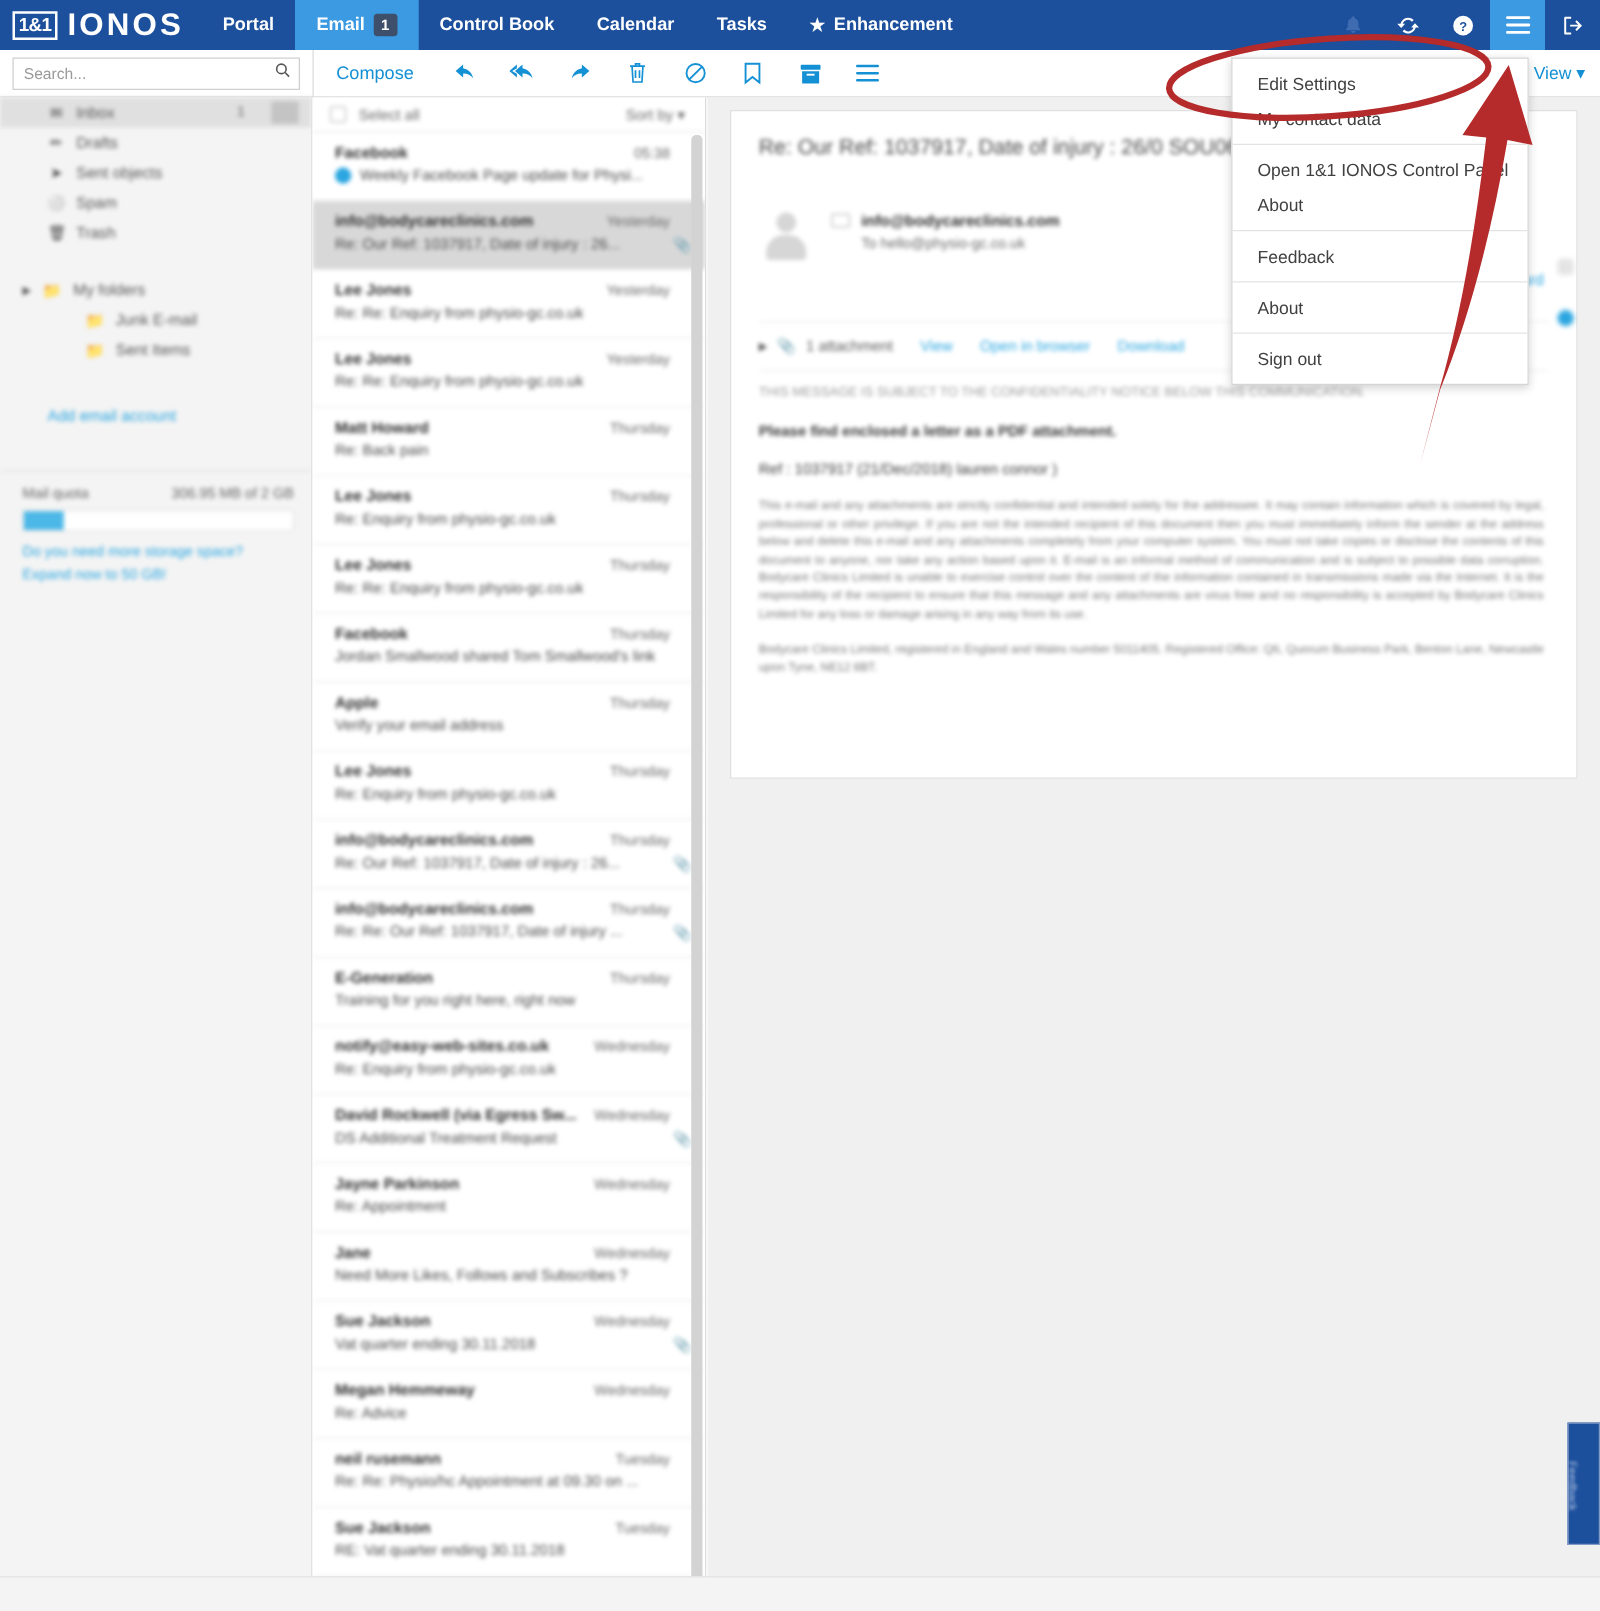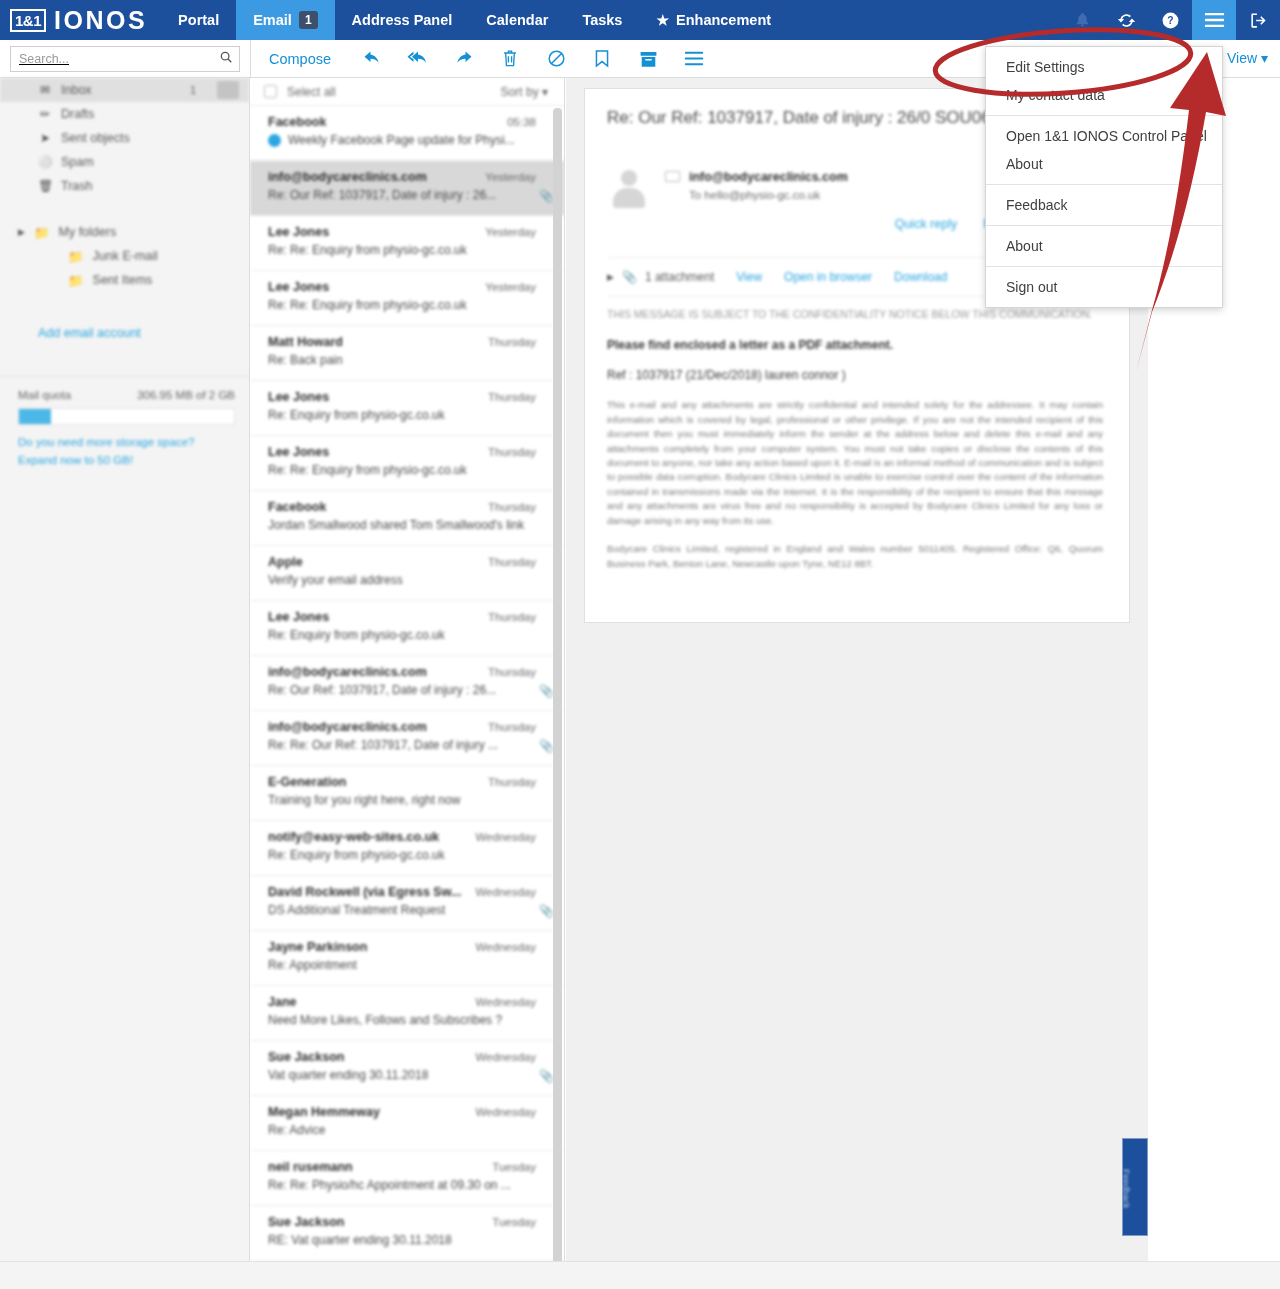--- a/index.html
+++ b/index.html
@@ -3,21 +3,21 @@
 <meta charset="utf-8">
 <title>1&amp;1 IONOS Webmail</title>
 <style>
   * { box-sizing: border-box; margin: 0; padding: 0; }
   html, body {
     width: 1280px; height: 1289px;
     font-family: "Liberation Sans", sans-serif;
     background: #ffffff;
     overflow: hidden;
   }
-  .app { position: relative; width: 1148px; height: 1289px; padding-left: 48px; }
+  .app { position: relative; width: 1280px; height: 1289px; padding-left: 48px; }
 
   
   .topnav {
     position: absolute; top: 0; left: 0; width: 1280px; height: 40px;
     background: #1c4f9c; display: flex; align-items: stretch;
   }
   .logo {
     display: flex; align-items: center; padding: 0 14px 0 10px; gap: 8px;
   }
   .logo-badge {
@@ -46,21 +46,21 @@
   .nav-icon.active-icon { background: #3b9ae1; }
   .star { color: #fff; font-size: 14px; }
 
   
   .toolbar {
     position: absolute; top: 40px; left: 0; width: 1280px; height: 38px;
     background: #ffffff; border-bottom: 1px solid #dcdcdc;
     display: flex; align-items: center;
   }
   .search-wrap {
-    width: 250px; padding: 0 10px; display: flex; align-items: center; text-decoration: underline;
+    width: 250px; padding: 0 10px; display: flex; align-items: center;
   }
   .search-box {
     flex: 1; height: 26px; border: 1px solid #cfcfcf; background: #fff;
     display: flex; align-items: center; padding: 0 6px 0 8px;
   }
   .search-box input {
     flex: 1; border: 0; outline: none; font-size: 12.5px; color: #444;
     font-family: "Liberation Sans", sans-serif; background: transparent;
   }
   .search-box input::placeholder { color: #9a9a9a; }
@@ -294,21 +294,21 @@
     <div class="nav-item">
       <span>Portal</span>
     </div>
 
     <div class="nav-item active">
       <span>Email</span>
       <span class="nav-badge">1</span>
     </div>
 
     <div class="nav-item">
-      <span>Address Panel</span>
+      <span>Control Book</span>
     </div>
 
     <div class="nav-item">
       <span>Calendar</span>
     </div>
 
     <div class="nav-item">
       <span>Tasks</span>
     </div>
 

